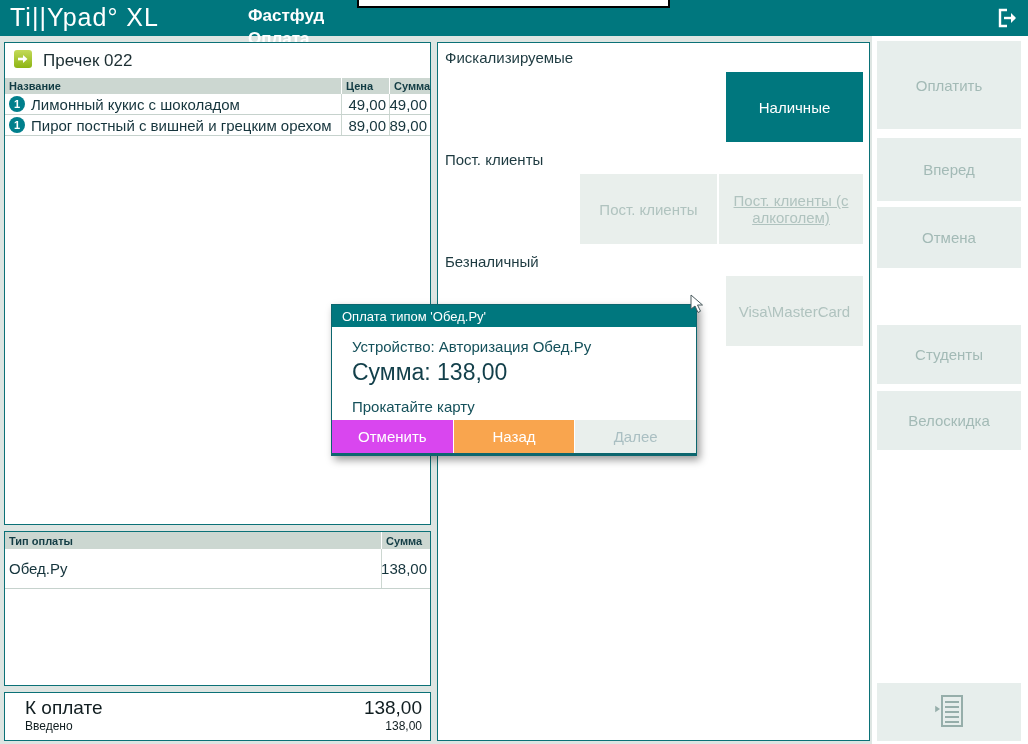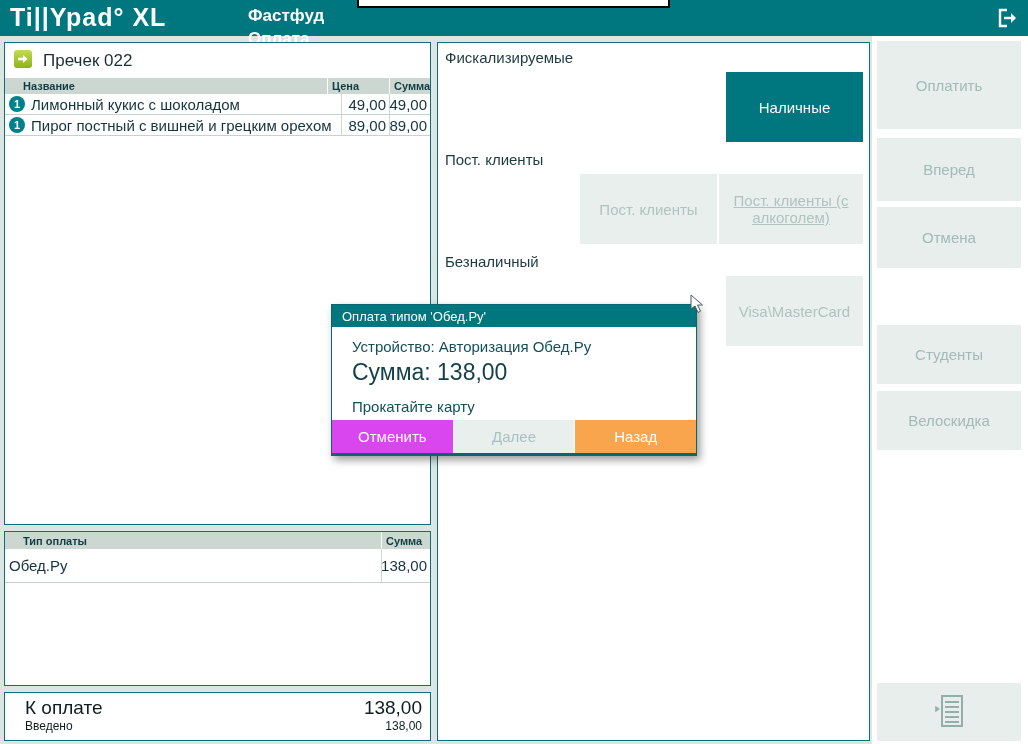--- a/index.html
+++ b/index.html
@@ -14,21 +14,21 @@
     position: absolute; left: 0; top: 36px; width: 872px; height: 708px;
     background: #dde5e2;
   }
   
   .topbar {
     position: absolute; left: 0; top: 0; width: 1028px; height: 36px;
     background: #00777e;
   }
   .logo {
     position: absolute; left: 10px; top: 3px;
-    color: #ffffff; font-size: 25px; font-weight: bold; letter-spacing: 1px;
+    color: #ffffff; font-size: 25px; font-weight: normal; letter-spacing: 1px;
     white-space: nowrap;
   }
   .topbar-context {
     position: absolute; left: 248px; top: 5px;
     color: #ffffff; font-size: 17px; line-height: 1.35; font-weight: bold;
   }
   .exit-btn {
     position: absolute; left: 996px; top: 7px; width: 26px; height: 22px;
     cursor: pointer;
   }
@@ -46,40 +46,40 @@
   .payments-panel { left: 437px; top: 42px; width: 433px; height: 699px; }
 
   
   .check-header { display: flex; align-items: center; gap: 10px; padding: 6px 8px 5px 8px; }
   .check-title { font-size: 17px; color: #1d2f33; }
   
   .tbl-head {
     display: flex; background: #ccd7d1; height: 16px; align-items: center;
     font-size: 11px; font-weight: bold; color: #123c44;
   }
-  .tbl-head > div { padding: 0 4px; height: 100%; display: flex; align-items: center; margin-left: 14px; }
+  .tbl-head > div { padding: 0 4px; height: 100%; display: flex; align-items: center; }
   .tbl-head .sep { border-left: 1px solid #ffffff; }
   .col-name { flex: 1; }
   .col-price { width: 48px; }
   .col-sum  { width: 41px; }
   .tbl-row {
     display: flex; align-items: center; height: 21px;
     border-bottom: 1px solid #c6d2cd; font-size: 15px; color: #15343c;
   }
   .tbl-row .cell-name { flex: 1; display: flex; align-items: center; gap: 6px; padding: 0 4px; overflow: hidden; white-space: nowrap; }
   .tbl-row .cell-num { text-align: right; padding: 0 3px; border-left: 1px solid #ccd7d1; height: 100%; display: flex; align-items: center; justify-content: flex-end; }
   .qty-badge {
     width: 16px; height: 16px; min-width: 16px; border-radius: 50%;
     background: #007f8c; color: #ffffff; font-size: 11px; font-weight: bold;
     display: flex; align-items: center; justify-content: center;
   }
   
   .pt-head { height: 17px; }
   .pt-col-sum { width: 49px; }
-  .pt-row { height: 34px; }
+  .pt-row { height: 40px; }
   
   .totals-panel { padding: 4px 8px 2px 20px; }
   .tot-row { display: flex; justify-content: space-between; align-items: baseline; }
   .tot-due-label, .tot-due-value { font-size: 19px; color: #101d20; }
   .tot-ent-label, .tot-ent-value { font-size: 12px; color: #101d20; }
   
   .payments-panel { padding: 4px 6px; }
   .pay-section-title { font-size: 15px; color: #1d3a40; margin: 2px 0 6px 1px; }
   .pay-row { display: flex; gap: 2px; margin-bottom: 9px; justify-content: flex-end; }
   .pay-btn {
@@ -242,22 +242,22 @@
 
 <div class="dialog">
   <div class="dialog-title">Оплата типом 'Обед.Ру'</div>
   <div class="dialog-body">
     <div class="dlg-device">Устройство: Авторизация Обед.Ру</div>
     <div class="dlg-sum">Сумма: 138,00</div>
     <div class="dlg-prompt">Прокатайте карту</div>
   </div>
   <div class="dialog-buttons">
     <div class="dlg-btn dlg-cancel">Отменить</div>
+    <div class="dlg-btn dlg-back">Назад</div>
     <div class="dlg-btn dlg-next">Далее</div>
-    <div class="dlg-btn dlg-back">Назад</div>
   </div>
 </div>
 
 <div class="cursor">
   <svg width="14" height="20" viewBox="0 0 14 20">
     <path d="M1 1 L1 15 L5 12 L8 18.5 L10.5 17.2 L7.5 11 L12.5 11 Z" fill="#ffffff" stroke="#4a5a5e" stroke-width="1"></path>
   </svg>
 </div>
 
 </body></html>

